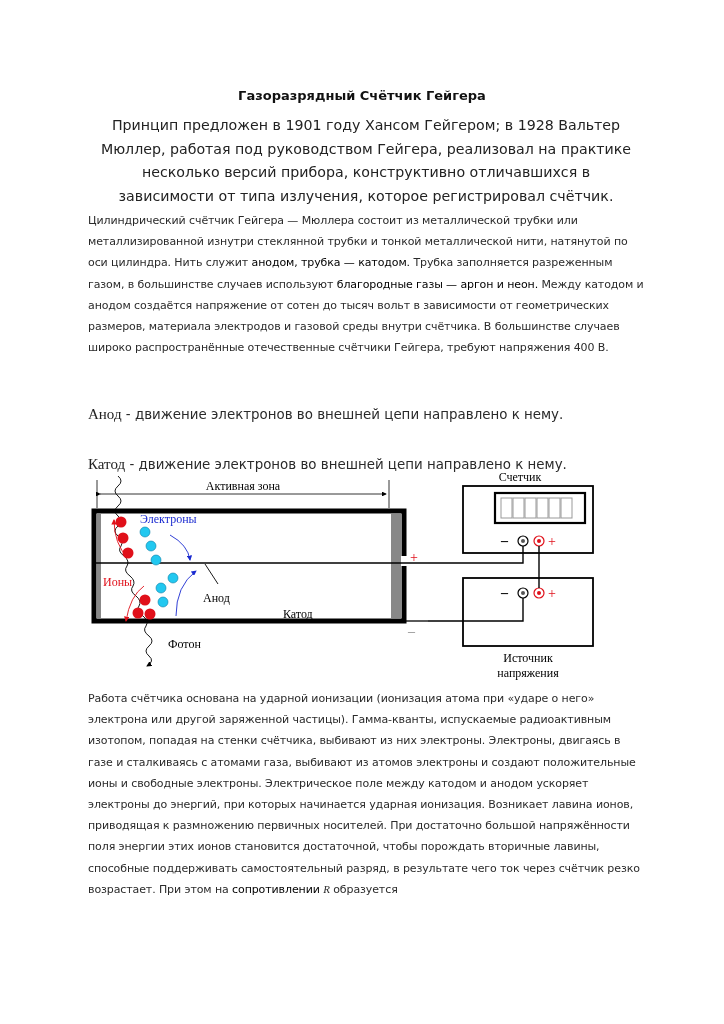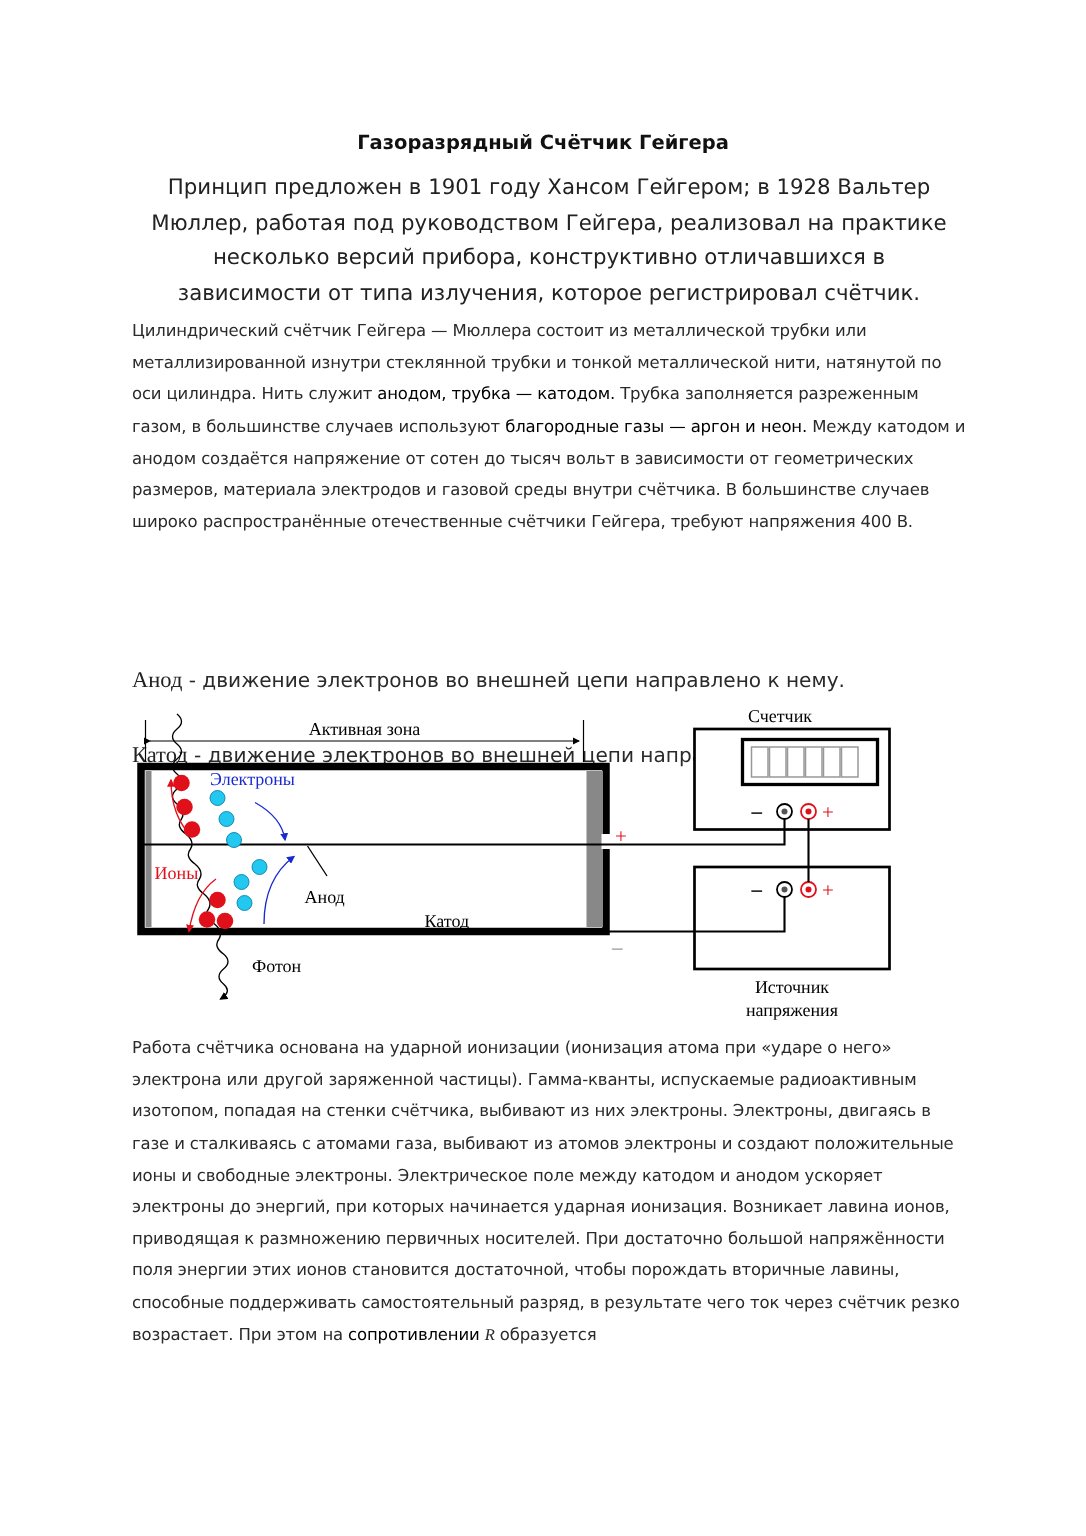--- a/index.html
+++ b/index.html
@@ -7,21 +7,21 @@
          font-family: "DejaVu Sans", "Liberation Sans", sans-serif; color: #1a1a1a; }
   .title { position: absolute; top: 88px; left: 0; width: 724px; text-align: center;
            font-size: 13px; font-weight: bold; color: #111; }
   .intro { position: absolute; top: 114px; left: 92px; width: 548px; text-align: center;
            font-size: 14.2px; line-height: 23.5px; color: #222; }
   .para { position: absolute; left: 88px; width: 560px; font-size: 11px;
           line-height: 21.2px; color: #2a2a2a; letter-spacing: -0.1px; }
   .p1 { top: 210px; }
   .p3 { top: 688px; }
   .hl { color: #000; }
-  .def { position: absolute; left: 88px; font-size: 13.4px; color: #2a2a2a; margin-top: 40px; }
+  .def { position: absolute; left: 88px; font-size: 13.4px; color: #2a2a2a; }
   .def .term { font-family: "Liberation Serif", "DejaVu Serif", serif; font-size: 15px; color: #222; }
   .d1 { top: 406px; }
   .d2 { top: 456px; }
   .diagram { position: absolute; left: 88px; top: 468px; width: 520px; height: 215px; }
   .diagram text { font-family: "Liberation Serif", "DejaVu Serif", serif; }
   .ital { font-family: "Liberation Serif", "DejaVu Serif", serif; font-style: italic; }
 </style>
 </head>
 <body>
 

